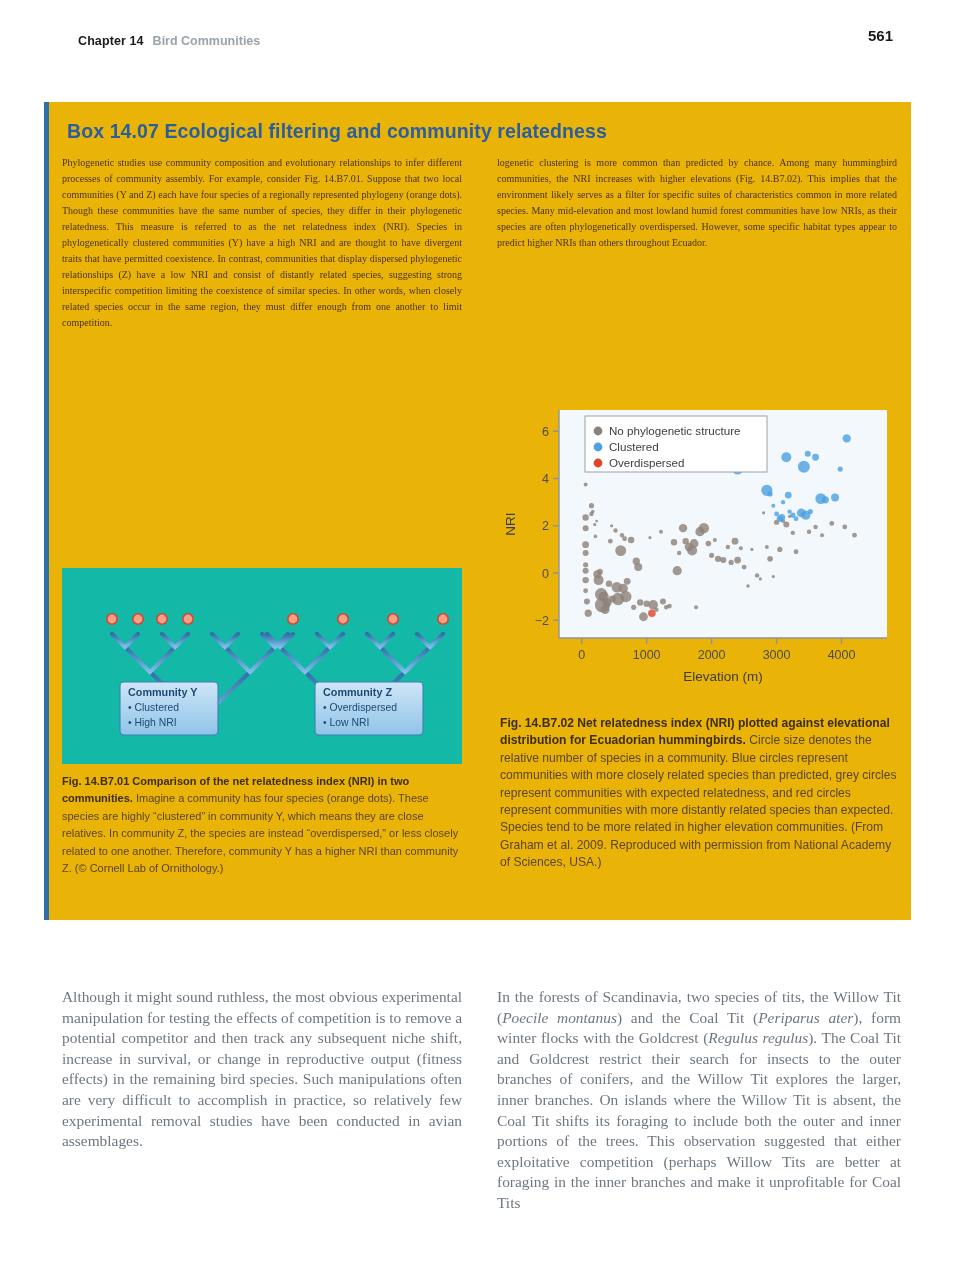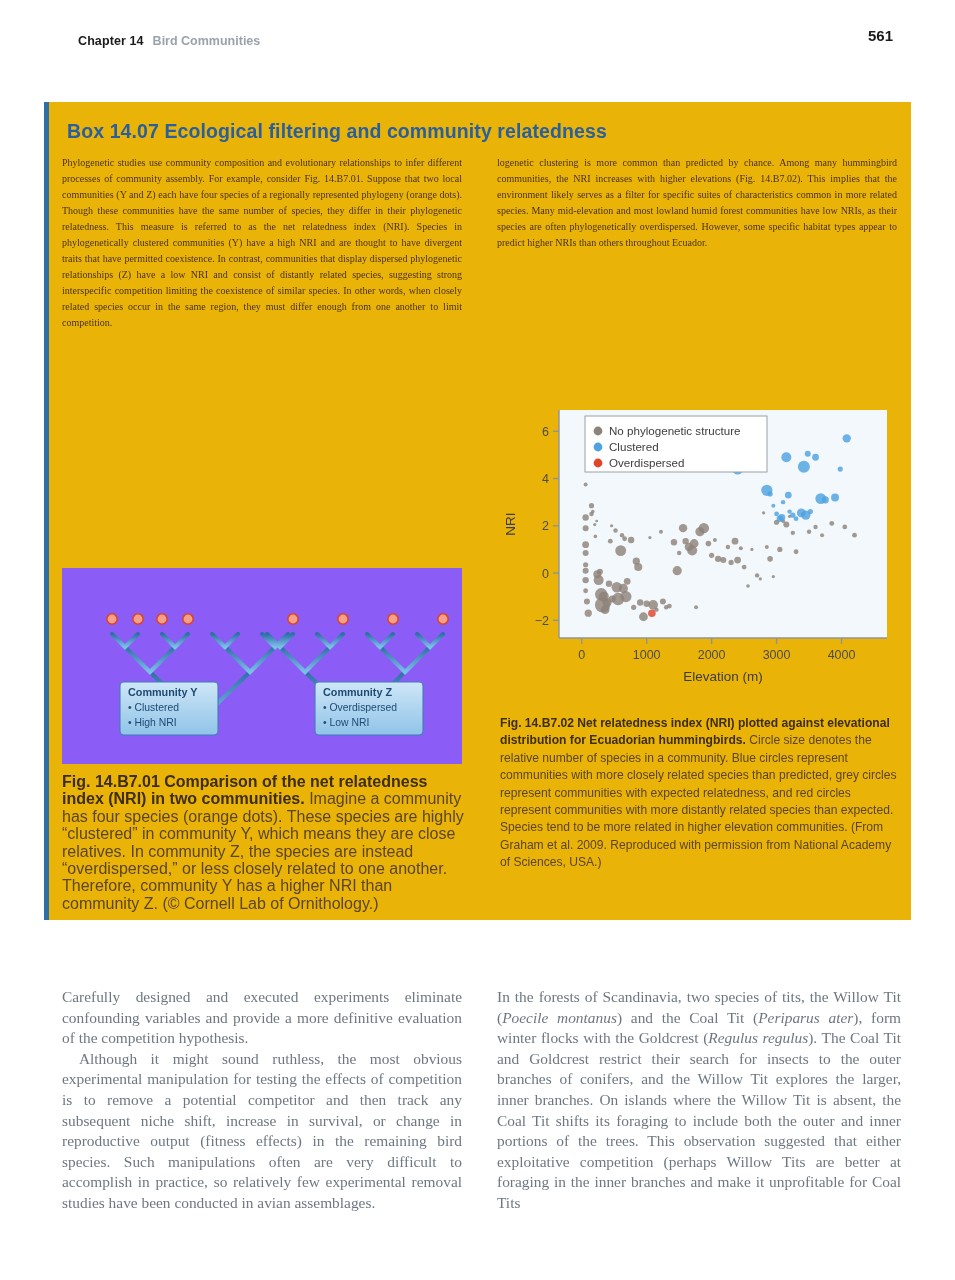--- a/index.html
+++ b/index.html
@@ -86,31 +86,31 @@
   .col-left  { left: 62px;  top: 155px; width: 400px; }
   .col-right { left: 497px; top: 155px; width: 400px; }
 
   
   .fig1 {
     position: absolute;
     left: 62px;
     top: 568px;
     width: 400px;
     height: 196px;
-    background: #8b5cf6;
+    background: #14b8a6;
   }
   .fig1 svg { display: block; }
 
   .fig1-caption {
     position: absolute;
     left: 62px;
     top: 773px;
     width: 404px;
     font-family: "Liberation Sans", sans-serif;
-    font-size: 16px;
+    font-size: 11px;
     line-height: 17.4px;
     color: #5b4524;
   }
   .fig1-caption b { color: #3d2d12; }
 
   
   .fig2 {
     position: absolute;
     left: 497px;
     top: 400px;
@@ -424,18 +424,17 @@
         <text x="112" y="67.3" font-family="Liberation Sans, sans-serif" font-size="11.6" fill="#3d3d3d">Overdispersed</text>
       </g>
     </svg>
 </div>
 
 <div class="fig2-caption">
   <b>Fig. 14.B7.02 Net relatedness index (NRI) plotted against elevational distribution for Ecuadorian hummingbirds.</b><span> Circle size denotes the relative number of species in a community. Blue circles represent communities with more closely related species than predicted, grey circles represent communities with expected relatedness, and red circles represent communities with more distantly related species than expected. Species tend to be more related in higher elevation communities. (From Graham et al. 2009. Reproduced with permission from National Academy of Sciences, USA.)</span>
 </div>
 
 <div class="body-col body-left">
-  <p>Carefully designed and executed experiments eliminate confounding variables and provide a more definitive evaluation of the competition hypothesis.</p>
   <p>Although it might sound ruthless, the most obvious experimental manipulation for testing the effects of competition is to remove a potential competitor and then track any subsequent niche shift, increase in survival, or change in reproductive output (fitness effects) in the remaining bird species. Such manipulations often are very difficult to accomplish in practice, so relatively few experimental removal studies have been conducted in avian assemblages.</p>
 </div>
 <div class="body-col body-right">
   <p id="right-para"><span>In the forests of Scandinavia, two species of tits, the Willow Tit (</span><i>Poecile montanus</i><span>) and the Coal Tit (</span><i>Periparus ater</i><span>), form winter flocks with the Goldcrest (</span><i>Regulus regulus</i><span>). The Coal Tit and Goldcrest restrict their search for insects to the outer branches of conifers, and the Willow Tit explores the larger, inner branches. On islands where the Willow Tit is absent, the Coal Tit shifts its foraging to include both the outer and inner portions of the trees. This observation suggested that either exploitative competition (perhaps Willow Tits are better at foraging in the inner branches and make it unprofitable for Coal Tits</span></p>
 </div>
 
 </body></html>

